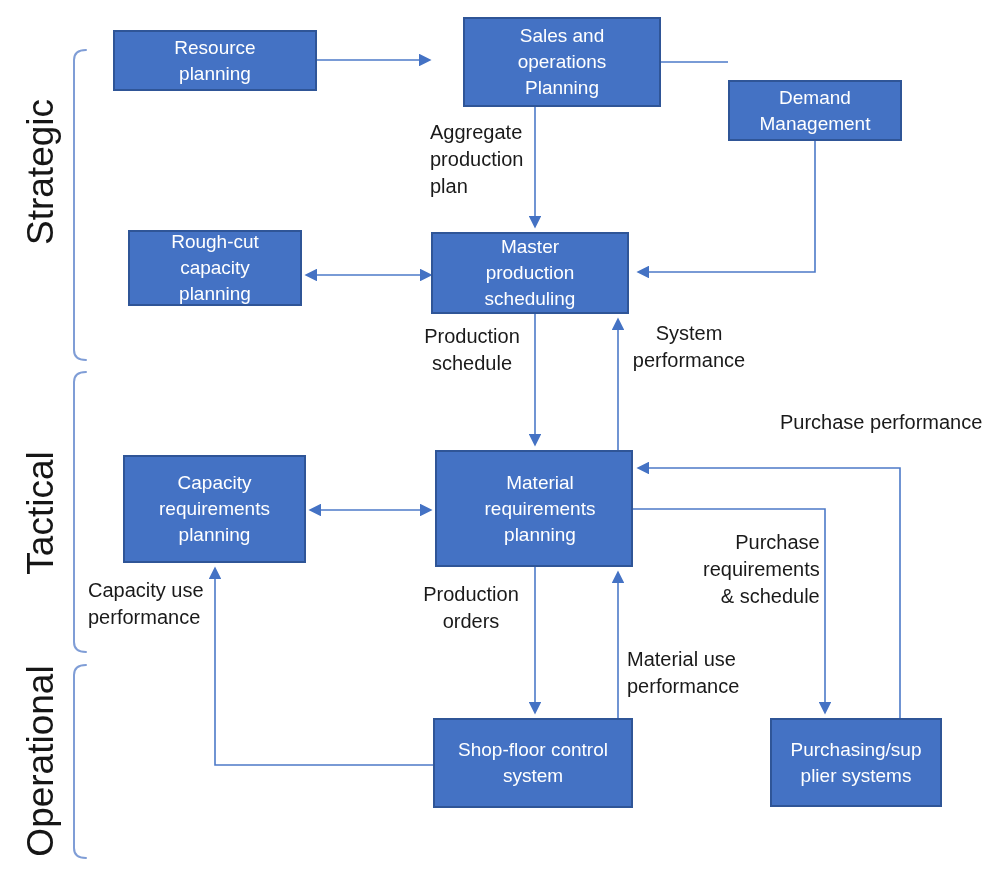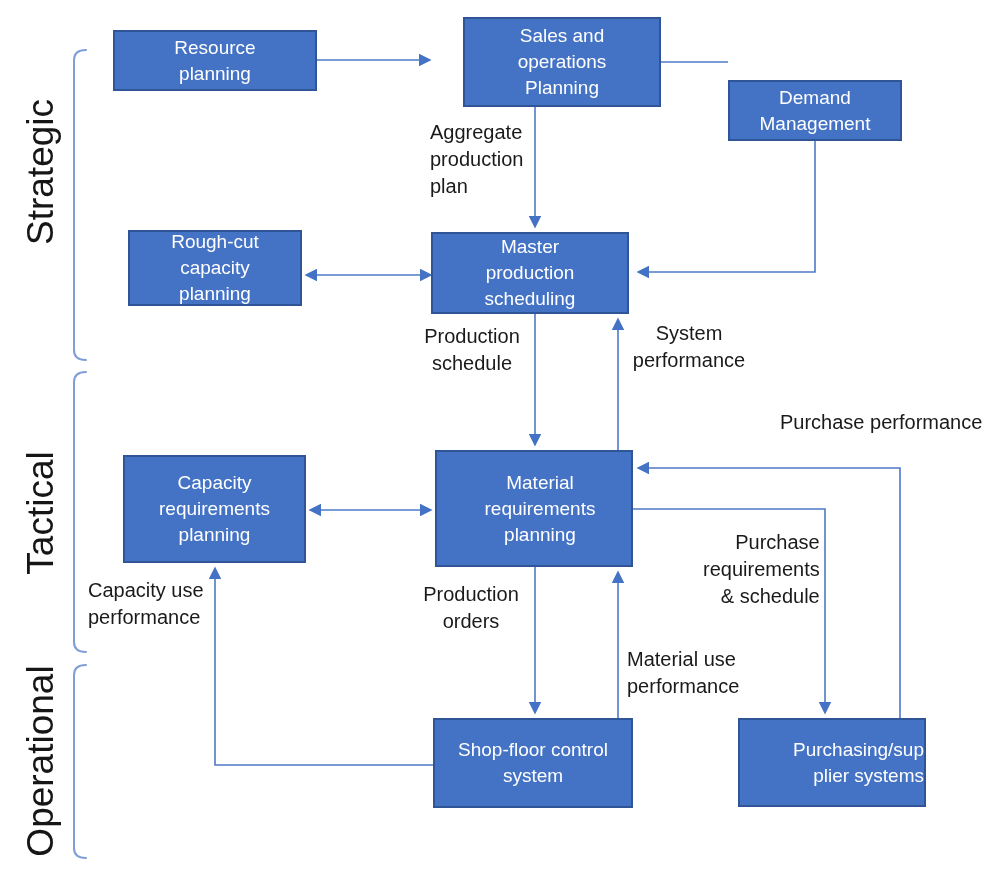--- a/index.html
+++ b/index.html
@@ -116,21 +116,21 @@
     <span>Material</span>
     <span>requirements</span>
     <span>planning</span>
   </div>
 
   <div class="box" style="left:433px;top:718px;width:200px;height:90px;">
     <span>Shop-floor control</span>
     <span>system</span>
   </div>
 
-  <div class="box" style="left:738px;top:718px;width:188px;height:89px;align-items:flex-end;">
+  <div class="box" style="left:770px;top:718px;width:172px;height:89px;">
     <span>Purchasing/sup</span>
     <span>plier systems</span>
   </div>
 
   <div class="flabel" style="left:430px;top:119px;">
     <span>Aggregate</span>
     <span>production</span>
     <span>plan</span>
   </div>
 

